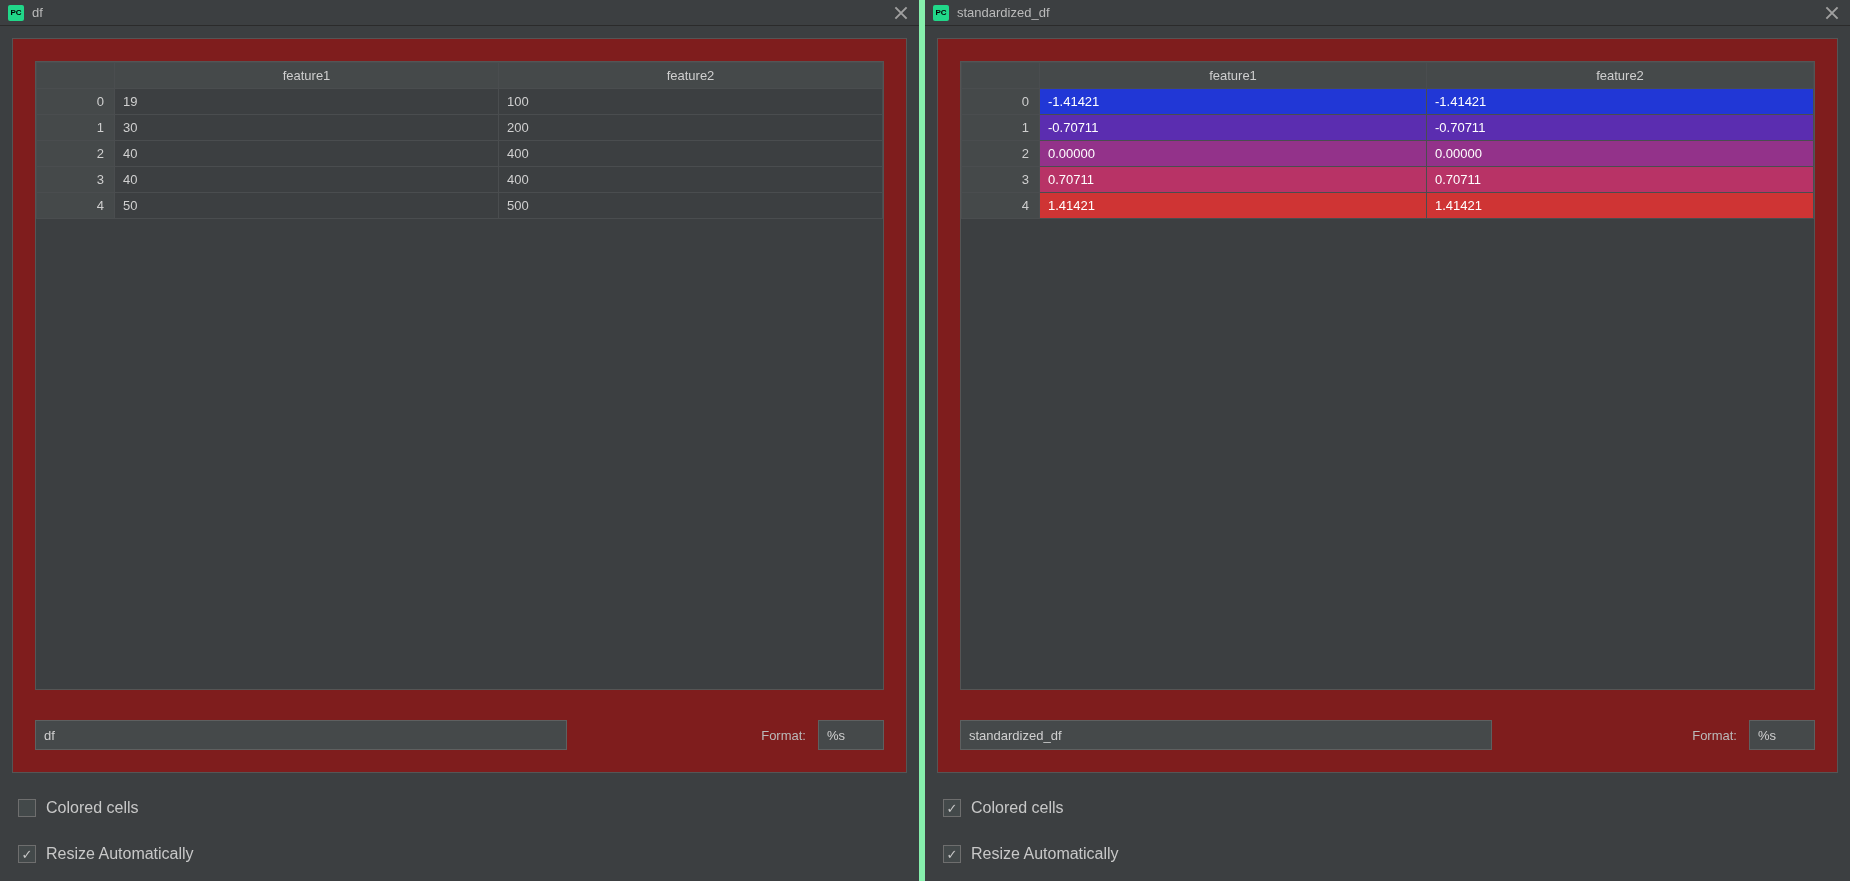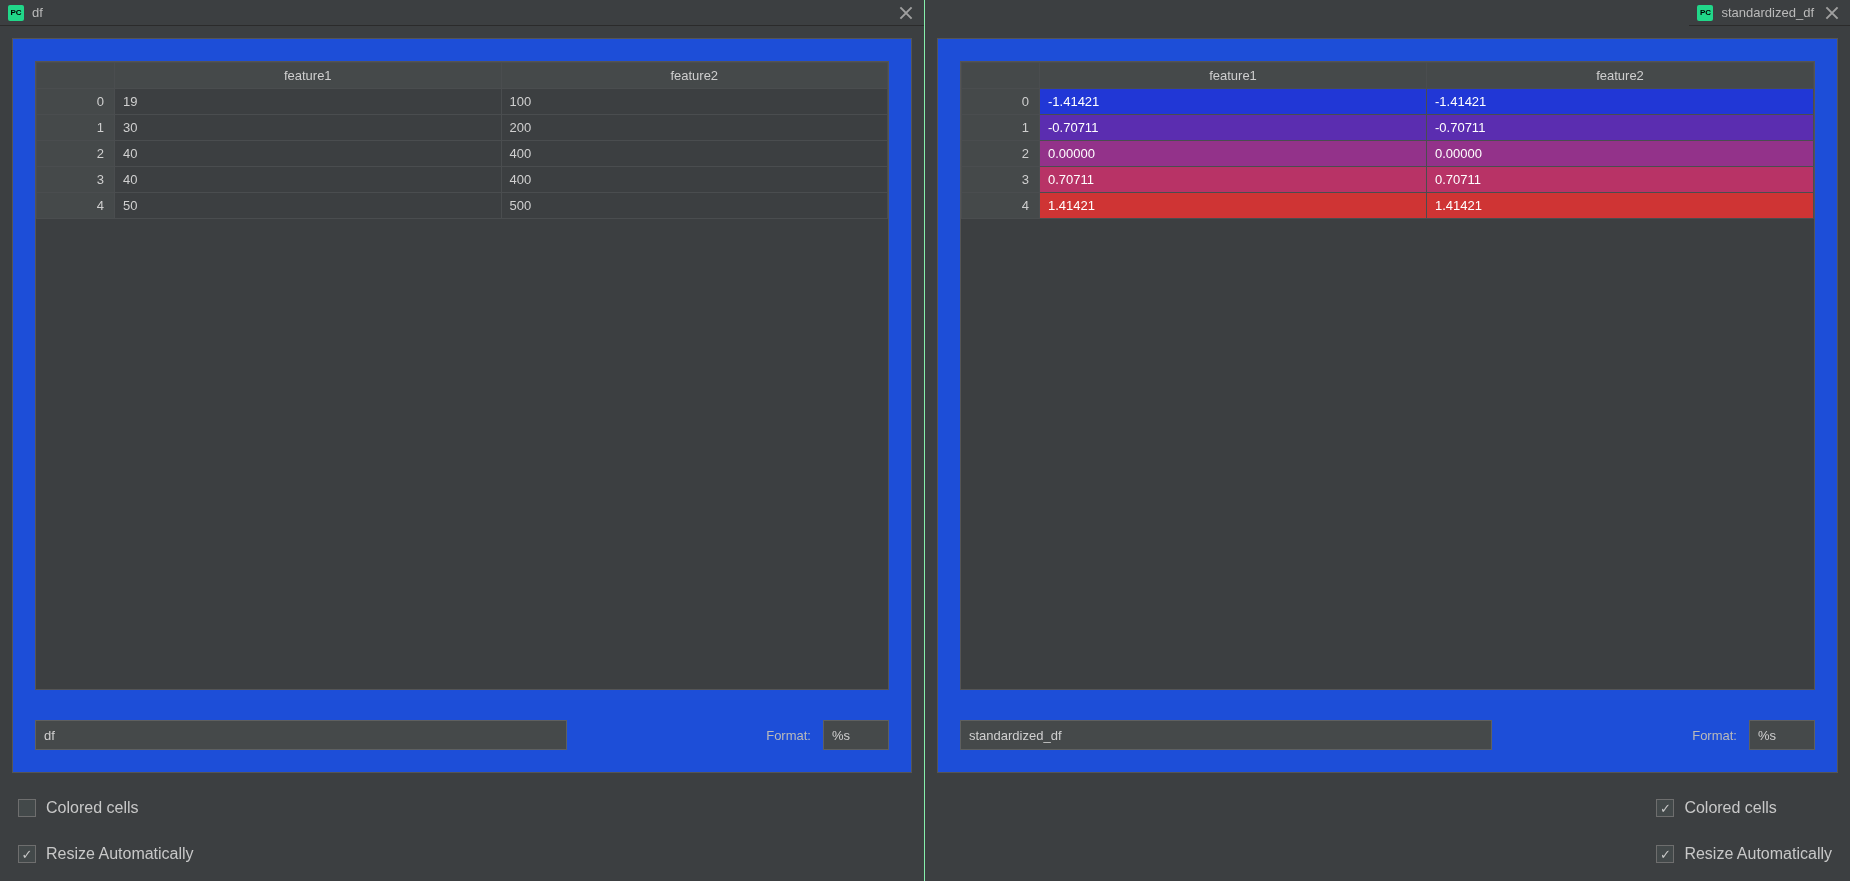--- a/index.html
+++ b/index.html
@@ -16,24 +16,24 @@
     display: flex;
     width: 100%;
     height: 100%;
   }
   .pane {
     position: relative;
     flex: 1 1 50%;
     display: flex;
     flex-direction: column;
     background: #3c3f41;
-    border-right: 1px solid #86efac;
+    border-right: 6px solid #86efac;
     padding: 0;
   }
-  .pane:last-child { border-right: none; align-items: flex-end; }
+  .pane:last-child { border-right: none; }
   .titlebar {
     height: 26px;
     background: #3c3f41;
     display: flex;
     align-items: center;
     padding: 0 8px;
     gap: 8px;
     border-bottom: 1px solid #2b2b2b;
   }
   .app-icon {
@@ -61,21 +61,21 @@
   .body-area {
     flex: 1 1 auto;
     display: flex;
     flex-direction: column;
     padding: 12px 12px 8px 12px;
     gap: 0;
   }
   .panel-frame {
     flex: 1 1 auto;
     border: 1px solid #555;
-    background: #1d4ed8;
+    background: #7f1d1d;
     padding: 22px 22px 22px 22px;
     display: flex;
     flex-direction: column;
     gap: 30px;
   }
   .table-wrap {
     flex: 1 1 auto;
     border: 1px solid #555;
     background: #3c3f41;
     overflow: hidden;

